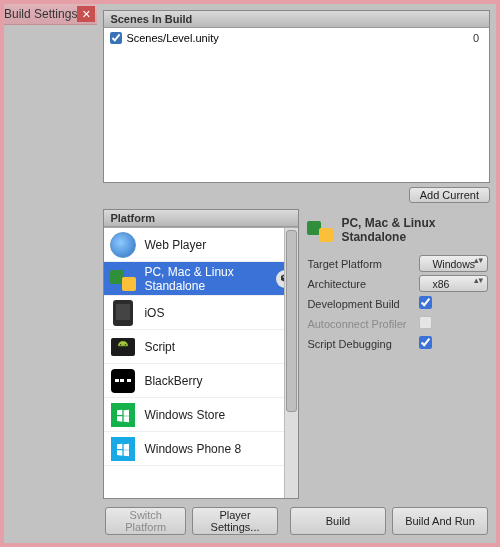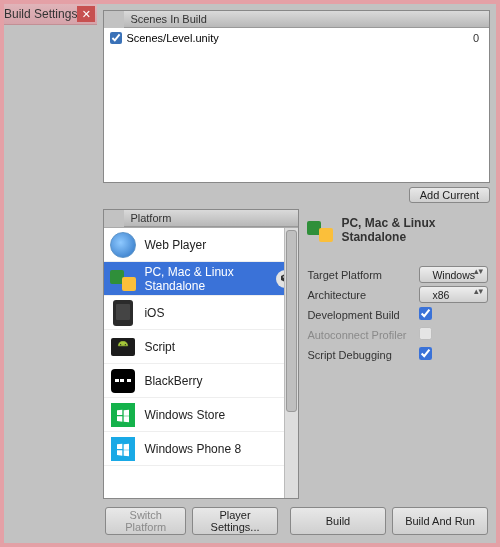--- a/index.html
+++ b/index.html
@@ -52,24 +52,23 @@
   }
   .group {
     border: 1px solid #888;
     background: #c2c2c2;
     display:flex; flex-direction:column;
   }
   .group-header {
     background: linear-gradient(#dadada,#b8b8b8);
     border-bottom: 1px solid #999;
     padding: 2px 6px;
-    font-weight: normal;
+    font-weight: bold;
     font-size: 11px;
     color: #333;
-    margin-left: 20px;
   }
   .scenes-list {
     background: #ffffff;
     height: 150px;
     padding: 2px 6px;
     font-size: 11px;
     position: relative;
   }
   .scene-row {
     display:flex; align-items:center; gap:4px;
@@ -171,21 +170,21 @@
     display:flex; align-items:center; gap:8px;
     height:34px;
     font-weight:bold;
     font-size:12px;
     color:#333;
   }
   .right-header .icon {
     width:28px; height:28px;
     display:flex; align-items:center; justify-content:center;
   }
-  .settings-rows { margin-top:19px; display:flex; flex-direction:column; gap:3px; }
+  .settings-rows { margin-top:8px; display:flex; flex-direction:column; gap:3px; }
   .srow { display:flex; align-items:center; height:17px; color:#333; }
   .srow.disabled { color:#8a8a8a; }
   .srow .lbl { width:112px; }
   .srow .ctrl { flex:1; }
   .dropdown {
     display:flex; align-items:center;
     height:15px;
     background:linear-gradient(#eee,#d0d0d0);
     border:1px solid #888;
     border-radius:3px;

